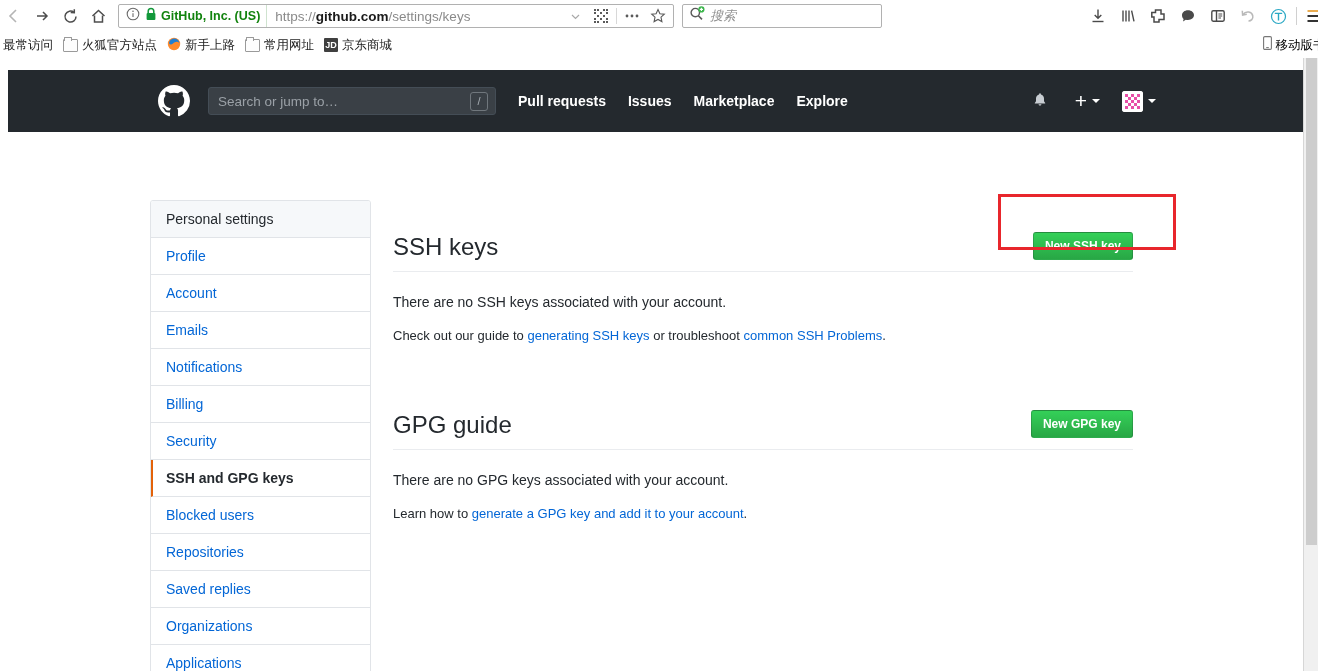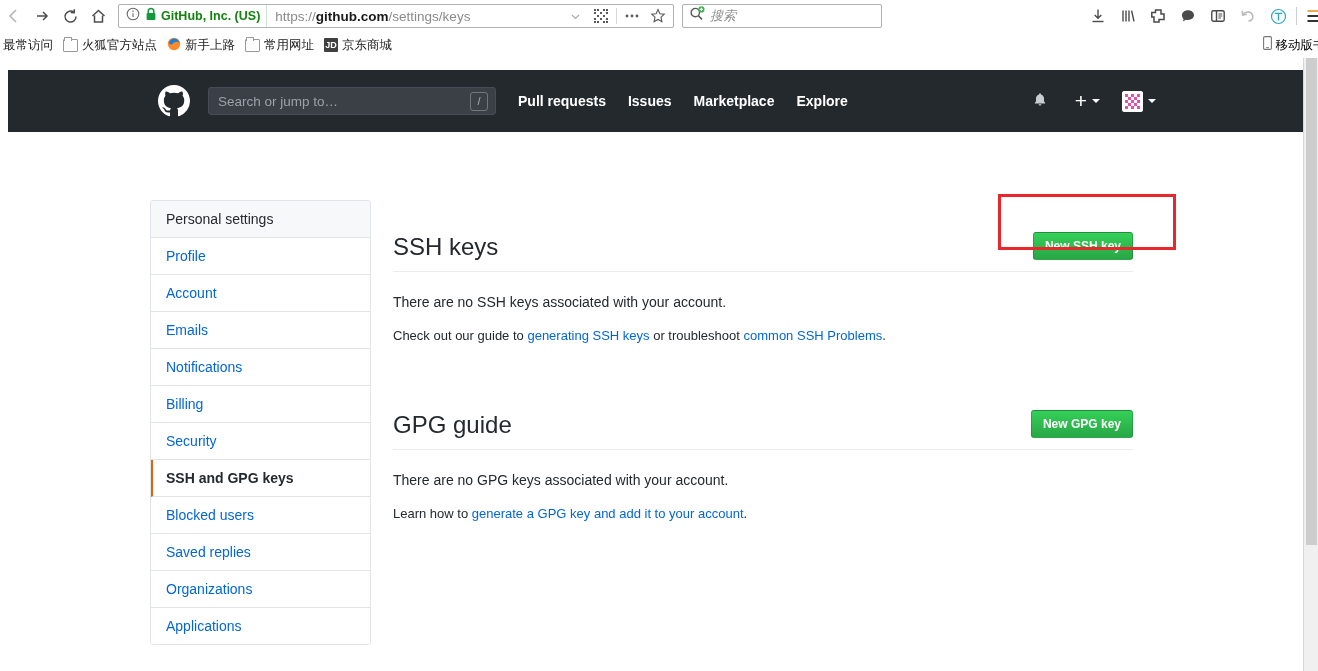--- a/index.html
+++ b/index.html
@@ -669,20 +669,21 @@
       <div class="menu-box">
         <div class="menu-heading">Personal settings</div>
         <div class="menu-item">Profile</div>
         <div class="menu-item">Account</div>
         <div class="menu-item">Emails</div>
         <div class="menu-item">Notifications</div>
         <div class="menu-item">Billing</div>
         <div class="menu-item">Security</div>
         <div class="menu-item selected">SSH and GPG keys</div>
         <div class="menu-item">Blocked users</div>
+        <div class="menu-item">Repositories</div>
         <div class="menu-item">Saved replies</div>
         <div class="menu-item">Organizations</div>
         <div class="menu-item">Applications</div>
       </div>
 
     </div>
 
     <div id="main">
 
       <div>

